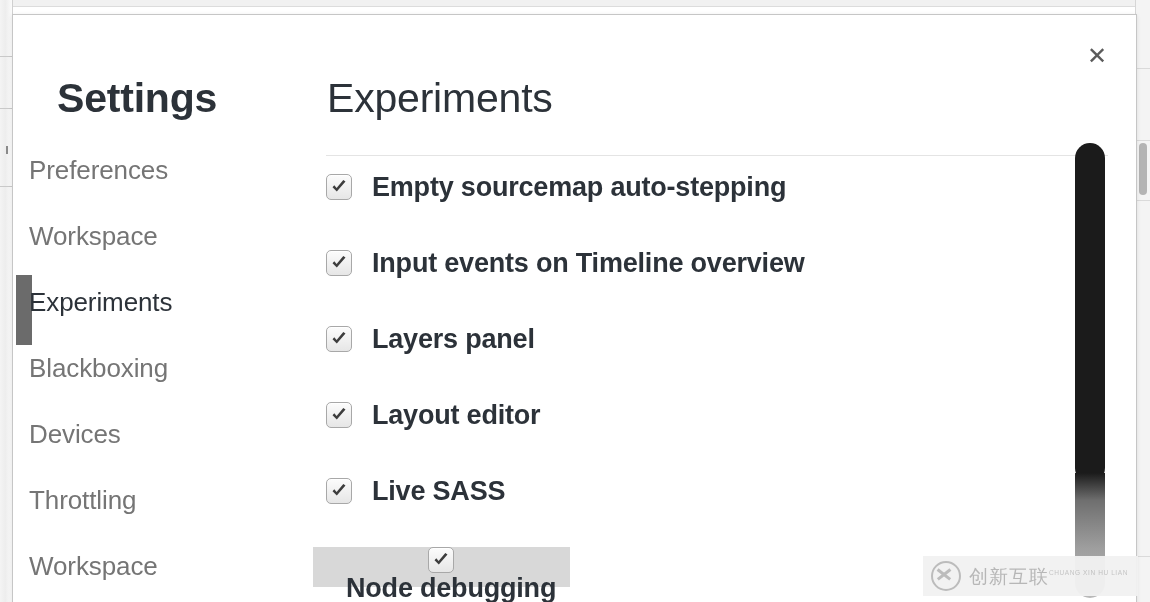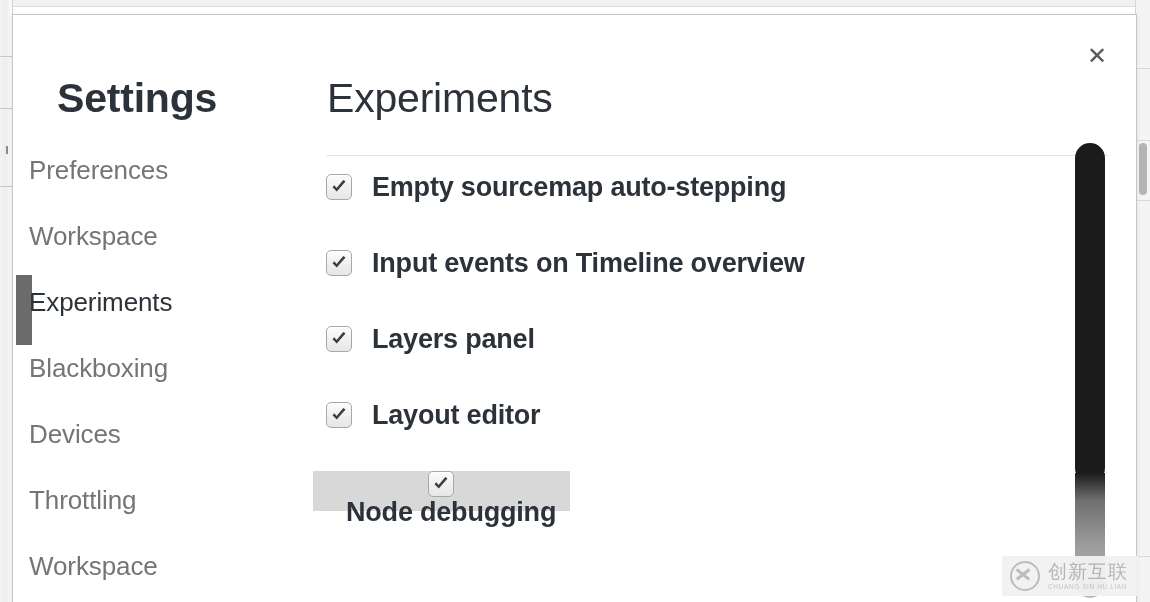--- a/index.html
+++ b/index.html
@@ -303,21 +303,20 @@
     left: 3px;
     top: 10px;
     width: 16px;
     height: 2.6px;
     background: #b9b9b9;
   }
   .watermark .mark-logo::before { transform: rotate(38deg); }
   .watermark .mark-logo::after  { transform: rotate(-38deg); }
   .watermark .mark-text {
     display: flex;
-    flex-direction: column;
     line-height: 1;
   }
   .watermark .mark-cn {
     font-size: 19px;
     color: #b4b4b4;
     letter-spacing: 1px;
     font-family: "DejaVu Sans", sans-serif;
   }
   .watermark .mark-py {
     font-size: 6.5px;
@@ -416,20 +415,28 @@
 
         <div class="exp-row">
           <span class="cb">
             <svg viewBox="0 0 18 18">
                 <path d="M2.5 9.2 L6.8 13.6 L15.5 3.6 L13.3 2.0 L6.6 9.9 L4.3 7.3 Z" fill="#3d3d3d"></path>
               </svg>
           </span>
           <span class="exp-label">Layout editor</span>
         </div>
 
+        <div class="exp-row">
+          <span class="cb">
+            <svg viewBox="0 0 18 18">
+                <path d="M2.5 9.2 L6.8 13.6 L15.5 3.6 L13.3 2.0 L6.6 9.9 L4.3 7.3 Z" fill="#3d3d3d"></path>
+              </svg>
+          </span>
+          <span class="exp-label">Live SASS</span>
+        </div>
 
         <div class="exp-row highlighted">
           <span class="cb">
             <svg viewBox="0 0 18 18">
                 <path d="M2.5 9.2 L6.8 13.6 L15.5 3.6 L13.3 2.0 L6.6 9.9 L4.3 7.3 Z" fill="#3d3d3d"></path>
               </svg>
           </span>
           <span class="exp-label">Node debugging</span>
         </div>
 

